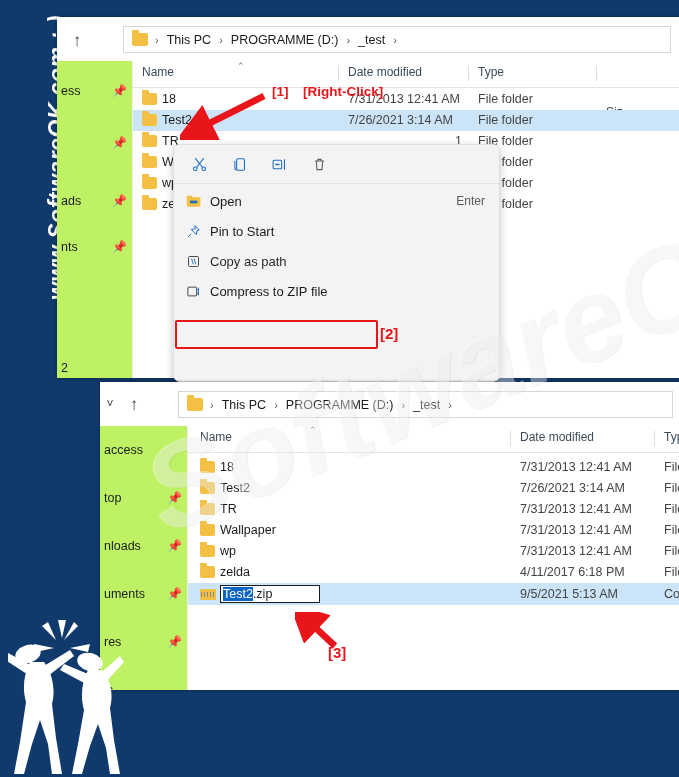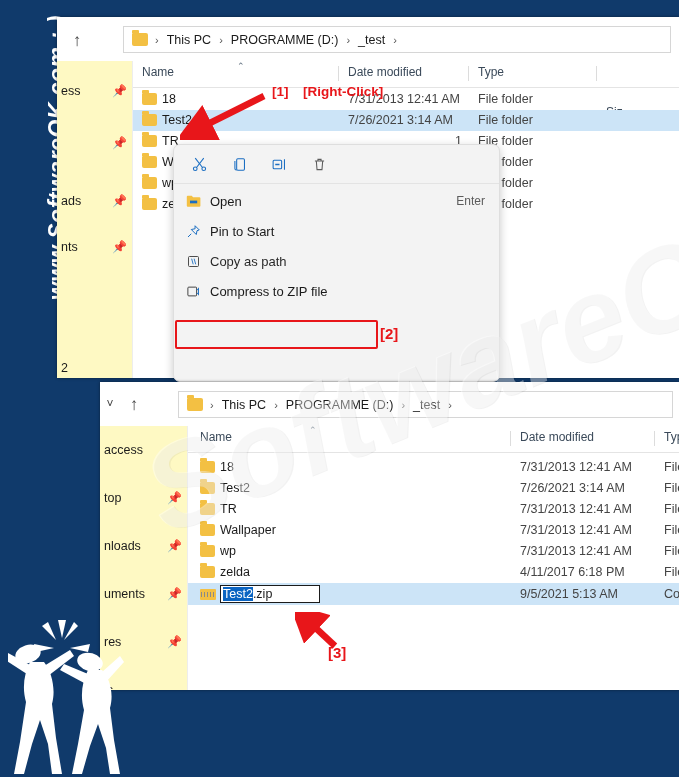--- a/index.html
+++ b/index.html
@@ -49,21 +49,21 @@
   .folder-ic{
     width:15px;height:12px;background:#f3c043;border-radius:1px 2px 2px 2px;
     position:relative;flex:none;margin-right:2px;
   }
   .folder-ic:before{
     content:"";position:absolute;left:0;top:-3px;width:7px;height:3px;
     background:#f3c043;border-radius:1px 1px 0 0;
   }
   .folder-ic.big{width:16px;height:13px;}
   
-  .sidebar{position:absolute;left:0;background:#fef9c3;overflow:hidden;}
+  .sidebar{position:absolute;left:0;background:#bef264;overflow:hidden;}
   .sb-item{
     position:relative;height:24px;display:flex;align-items:center;
     font-size:12.5px;color:#1b1b1b;white-space:nowrap;padding-left:4px;box-sizing:border-box;
   }
   .pin{
     position:absolute;right:8px;top:6px;width:12px;height:12px;
     color:#6f7b8a;font-size:12px;line-height:12px;
   }
   
   .listpane{position:absolute;background:#fff;overflow:hidden;}

